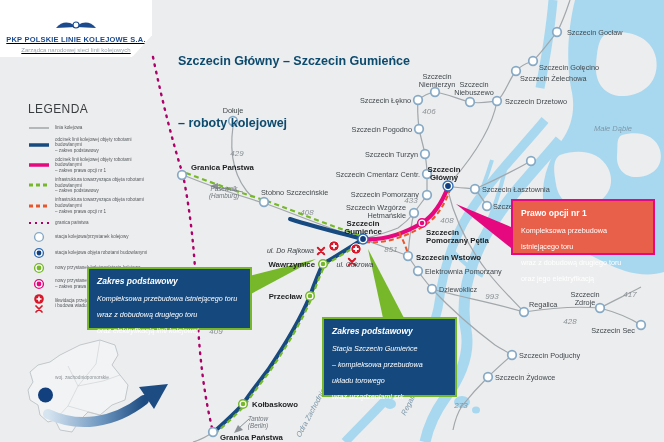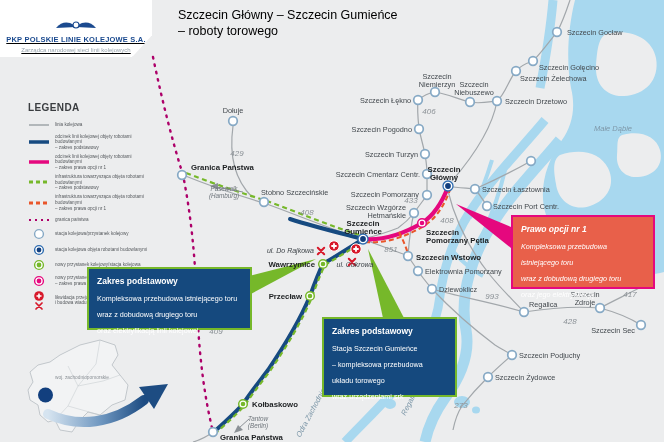--- a/index.html
+++ b/index.html
@@ -33,38 +33,38 @@
 
   
   .logo-box{position:absolute;left:0;top:0;width:152px;height:57px;background:#fff;
     clip-path:polygon(0 0,100% 0,100% 62%,87% 100%,0 100%);
     box-shadow:2px 3px 5px rgba(0,0,0,.18);z-index:6;text-align:center;padding-top:16px;box-sizing:border-box;text-decoration:underline;}
   .logo-name{font-size:7.5px;font-weight:bold;color:#1b4a8f;letter-spacing:.2px;margin-top:1px;}
   .logo-tagline{font-size:6px;color:#98a4ad;margin-top:3px;}
 
   
   .title-block{position:absolute;left:178px;top:8px;z-index:6;font-size:12.5px;line-height:15.5px;color:#3a3d40;}
-  .title-block .b{font-weight:normal;color:#000000;}
+  .title-block .b{font-weight:bold;color:#0c4a6e;margin-top:46px;}
 
   
   .legend{position:absolute;left:28px;top:102px;width:126px;z-index:6;}
-  .legend-title{font-size:10px;font-weight:bold;color:#3a3d40;letter-spacing:.4px;margin-bottom:7px;}
+  .legend-title{font-size:12px;font-weight:normal;color:#3a3d40;letter-spacing:.4px;margin-bottom:7px;}
   .legend-row{display:flex;align-items:center;gap:5px;margin-bottom:3.5px;}
   .legend-row .sw{flex:0 0 22px;display:flex;justify-content:center;align-items:center;}
   .legend-row .lt{font-size:4.6px;line-height:5.6px;color:#55595d;white-space:pre-line;width:96px;}
 
   
   .callout{position:absolute;z-index:7;color:#fff;padding:7px 8px;box-sizing:border-box;}
   .callout .ct{font-weight:bold;font-size:8.5px;margin-bottom:5px;}
   .callout .cb{font-size:7.2px;line-height:16px;white-space:pre-line;}
-  .callout-blue{background:#15497e;border:2px solid #76b82a;}
+  .callout-blue{background:#15497e;border:2px solid #76b82a;font-style:italic;}
   .callout-orange{background:#e8604a;border:2px solid #e5087e;}
   #callout1{left:87px;top:267px;width:165px;height:63px;}
   #callout2{left:322px;top:317px;width:135px;height:80px;}
-  #callout3{left:511px;top:215px;width:144px;height:74px;font-style:italic;}
+  #callout3{left:511px;top:199px;width:144px;height:56px;}
 
   
   #inset{position:absolute;left:8px;top:336px;width:168px;height:104px;z-index:5;}
   .inset-outline{fill:#f2f3f4;stroke:#b6bcc1;stroke-width:.8;}
   .inset-inner{fill:none;stroke:#c3c8cc;stroke-width:.5;}
   .inset-label{font-size:4.8px;fill:#8b9196;text-anchor:middle;}
 </style>
 </head>
 <body>
 
@@ -316,21 +316,21 @@
     <path d="M2,11 Q10,2 20,8 L22,10 Z" fill="#1b4a8f"></path>
     <path d="M42,11 Q34,2 24,8 L22,10 Z" fill="#1b4a8f"></path>
     <circle cx="22" cy="8" r="3" fill="#fff" stroke="#1b4a8f" stroke-width="1.2"></circle>
   </svg>
   <div class="logo-name">PKP POLSKIE LINIE KOLEJOWE S.A.</div>
   <div class="logo-tagline">Zarządca narodowej sieci linii kolejowych</div>
 </div>
 
 <div class="title-block">
   <div class="b">Szczecin Główny – Szczecin Gumieńce</div>
-  <div class="b">– roboty torowego</div>
+  <div class="b">– roboty kolejowej</div>
 </div>
 
 <div class="legend">
   <div class="legend-title">LEGENDA</div>
   <div id="legend-items">
       <div class="legend-row">
         <div class="sw">
           <svg width="22" height="10">
             <line x1="1" y1="5" x2="21" y2="5" stroke="#9aa0a4" stroke-width="1.4"></line>
           </svg>

